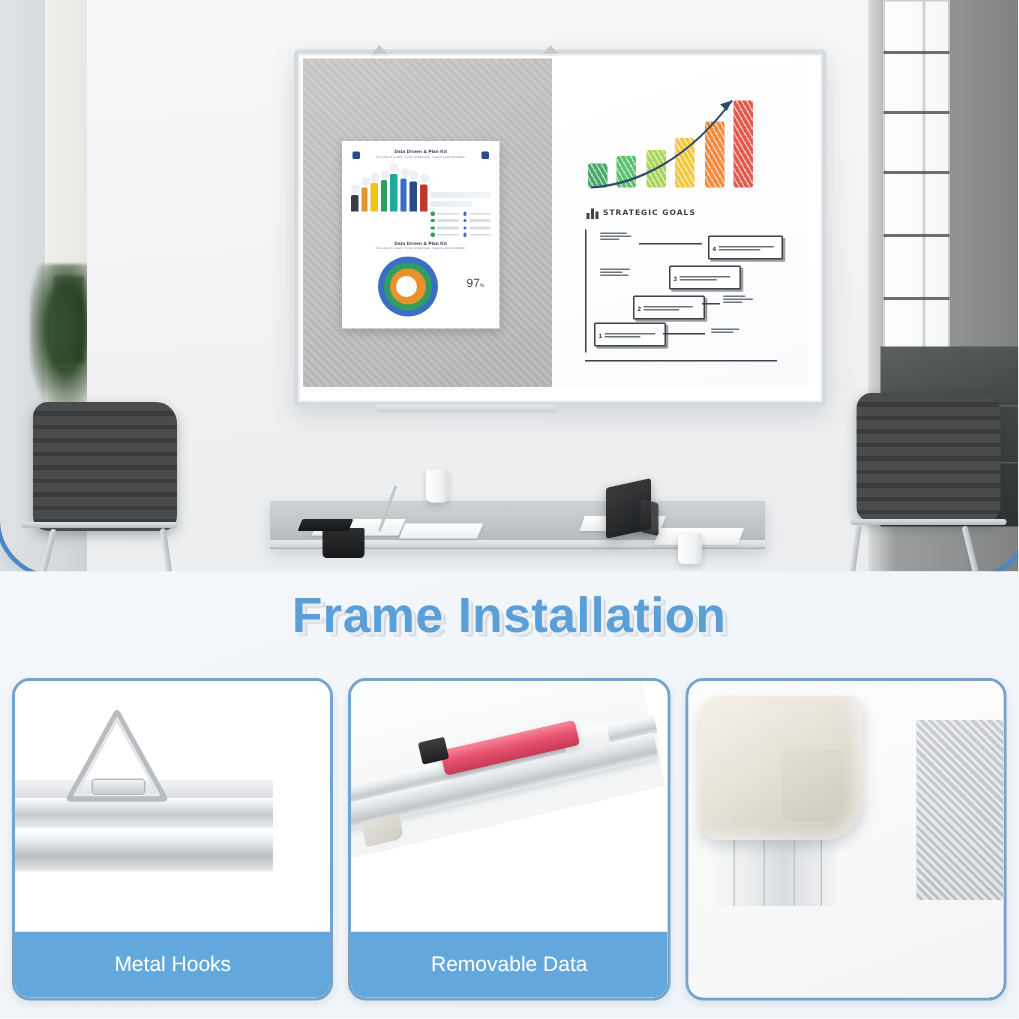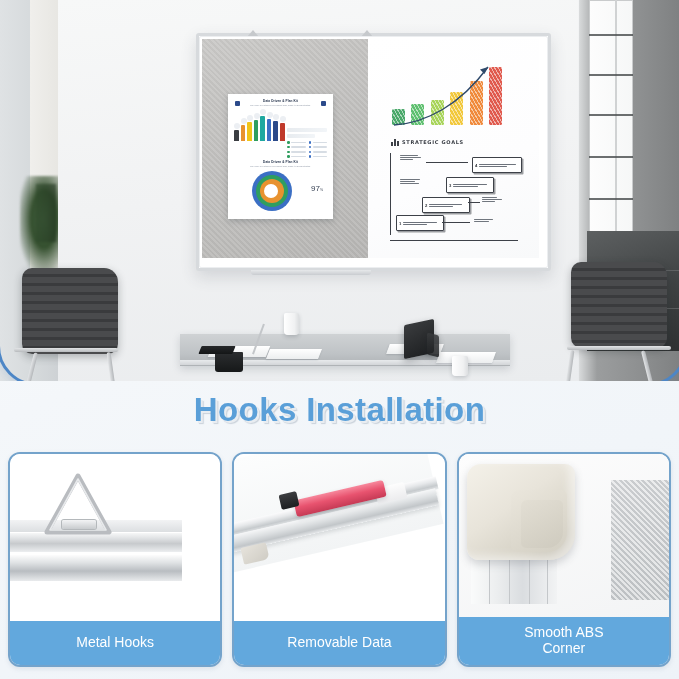--- a/index.html
+++ b/index.html
@@ -458,21 +458,21 @@
       <div class="mug" style="left:284px;top:313px;width:15px;height:22px"></div>
       <div class="mug" style="left:452px;top:356px;width:16px;height:20px"></div>
 
       <div class="tablet" style="left:404px;top:322px;width:30px;height:34px;transform:skewY(-12deg)"></div>
       <div class="tablet" style="left:427px;top:334px;width:12px;height:22px;transform:skewY(14deg);opacity:.85"></div>
 
       <div class="hero-curve"></div>
     </div>
   </div>
 
-  <div class="title">Hooks Installation</div>
+  <div class="title">Frame Installation</div>
 
   <div class="cards">
 
     <div class="card">
       <div class="card-img">
         <div class="c1-rail3"></div>
           <div class="c1-rail"></div>
           <div class="c1-rail2"></div>
         <svg class="c1-hook" viewBox="0 0 70 66">
           <path d="M35 4 L66 60 L4 60 Z" fill="none" stroke="#b9bcc0" stroke-width="5" stroke-linejoin="round"></path>
@@ -504,16 +504,15 @@
         <div class="c4-railv">
           <i style="left:18px"></i>
             <i style="left:38px"></i>
             <i style="left:58px"></i>
             <i style="left:76px"></i>
         </div>
         <div class="c4-corner"></div>
         <div class="c4-inner"></div>
         <div class="c4-inner2"></div>
       </div>
-      <div class="card-cap">Smooth ABS<br>Corner</div>
     </div>
   </div>
 </div>
 
 </body></html>

